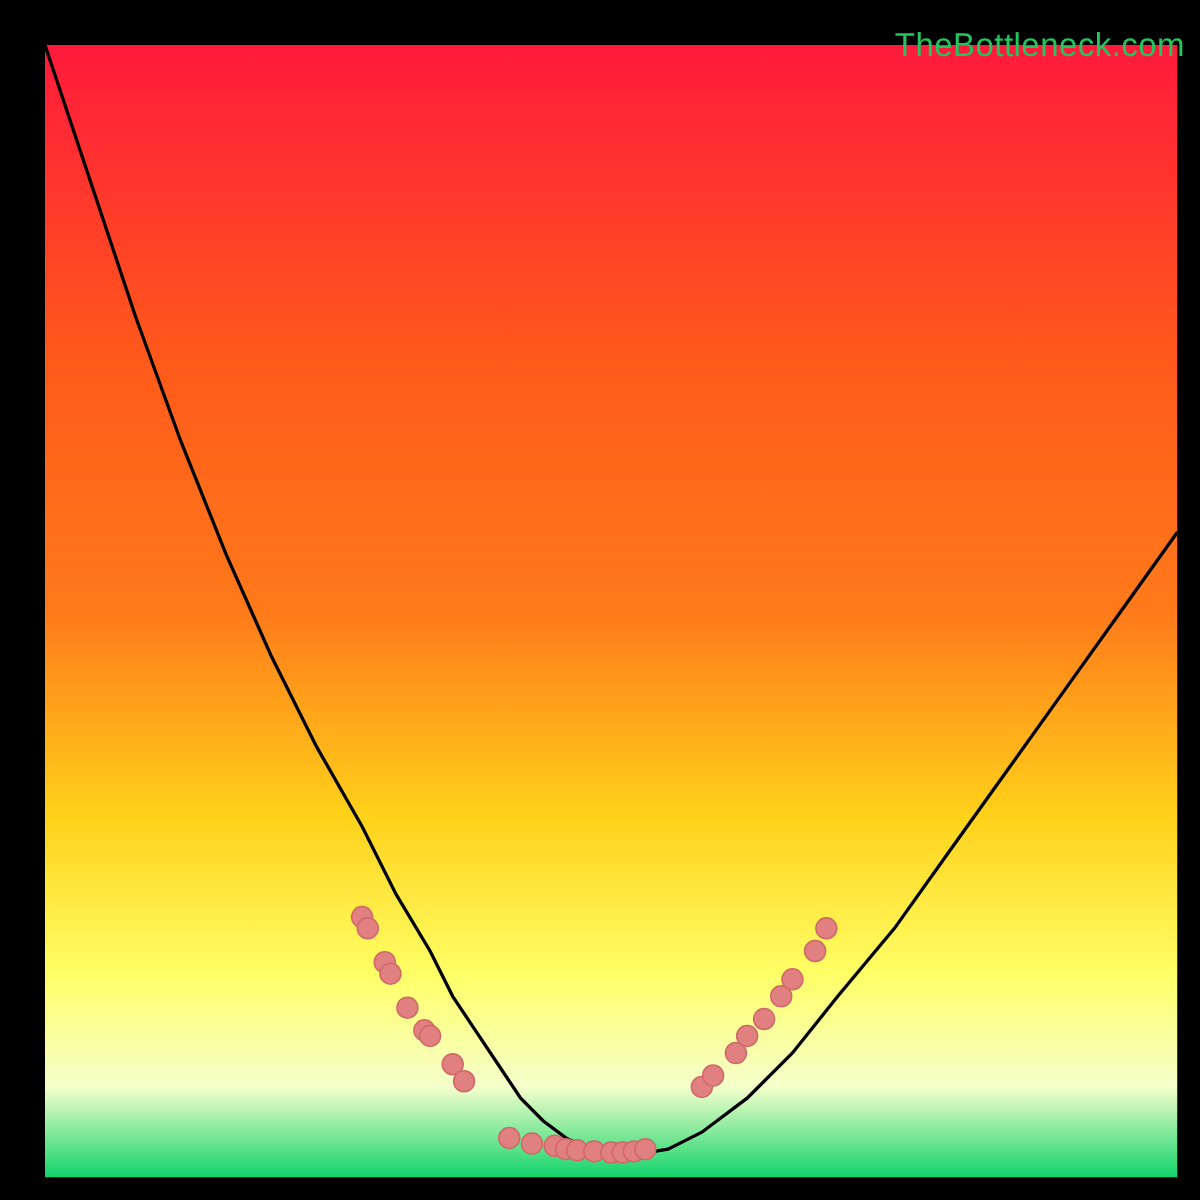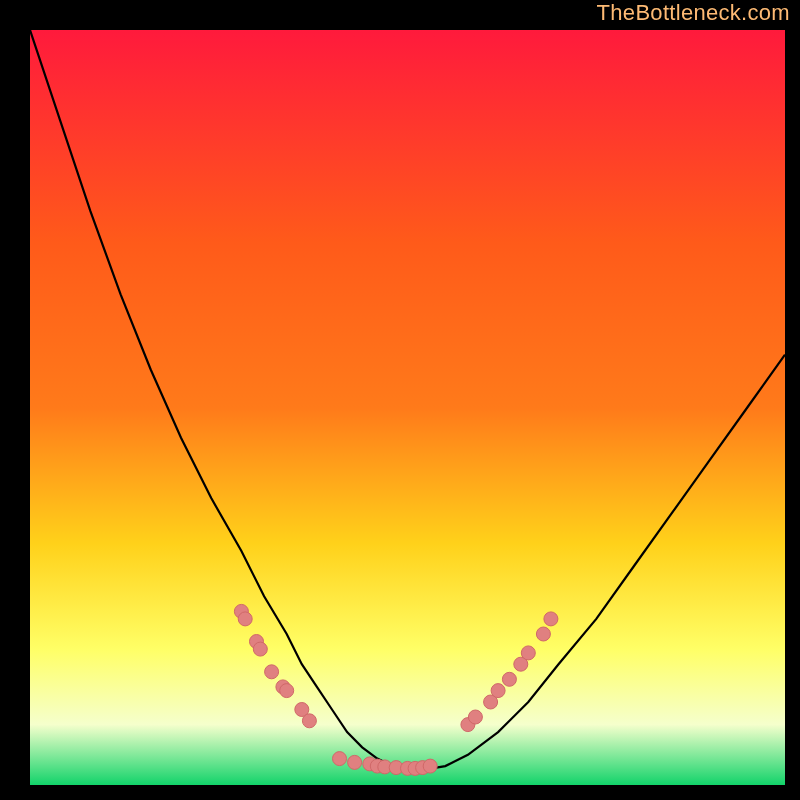--- a/index.html
+++ b/index.html
@@ -12,23 +12,23 @@
     font-family: Arial, sans-serif;
   }
   .container {
     position: relative;
     width: 800px;
     height: 800px;
     background: #000;
   }
   .watermark {
     position: absolute;
-    top: 0;
+    top: 17px;
     right: 10px;
-    color: #fdba74;
+    color: #22c55e;
     font-size: 22px;
     font-weight: 500;
     z-index: 10;
     letter-spacing: 0.3px;
   }
   .plot-frame {
     position: absolute;
     left: 30px;
     top: 30px;
     width: 755px;

